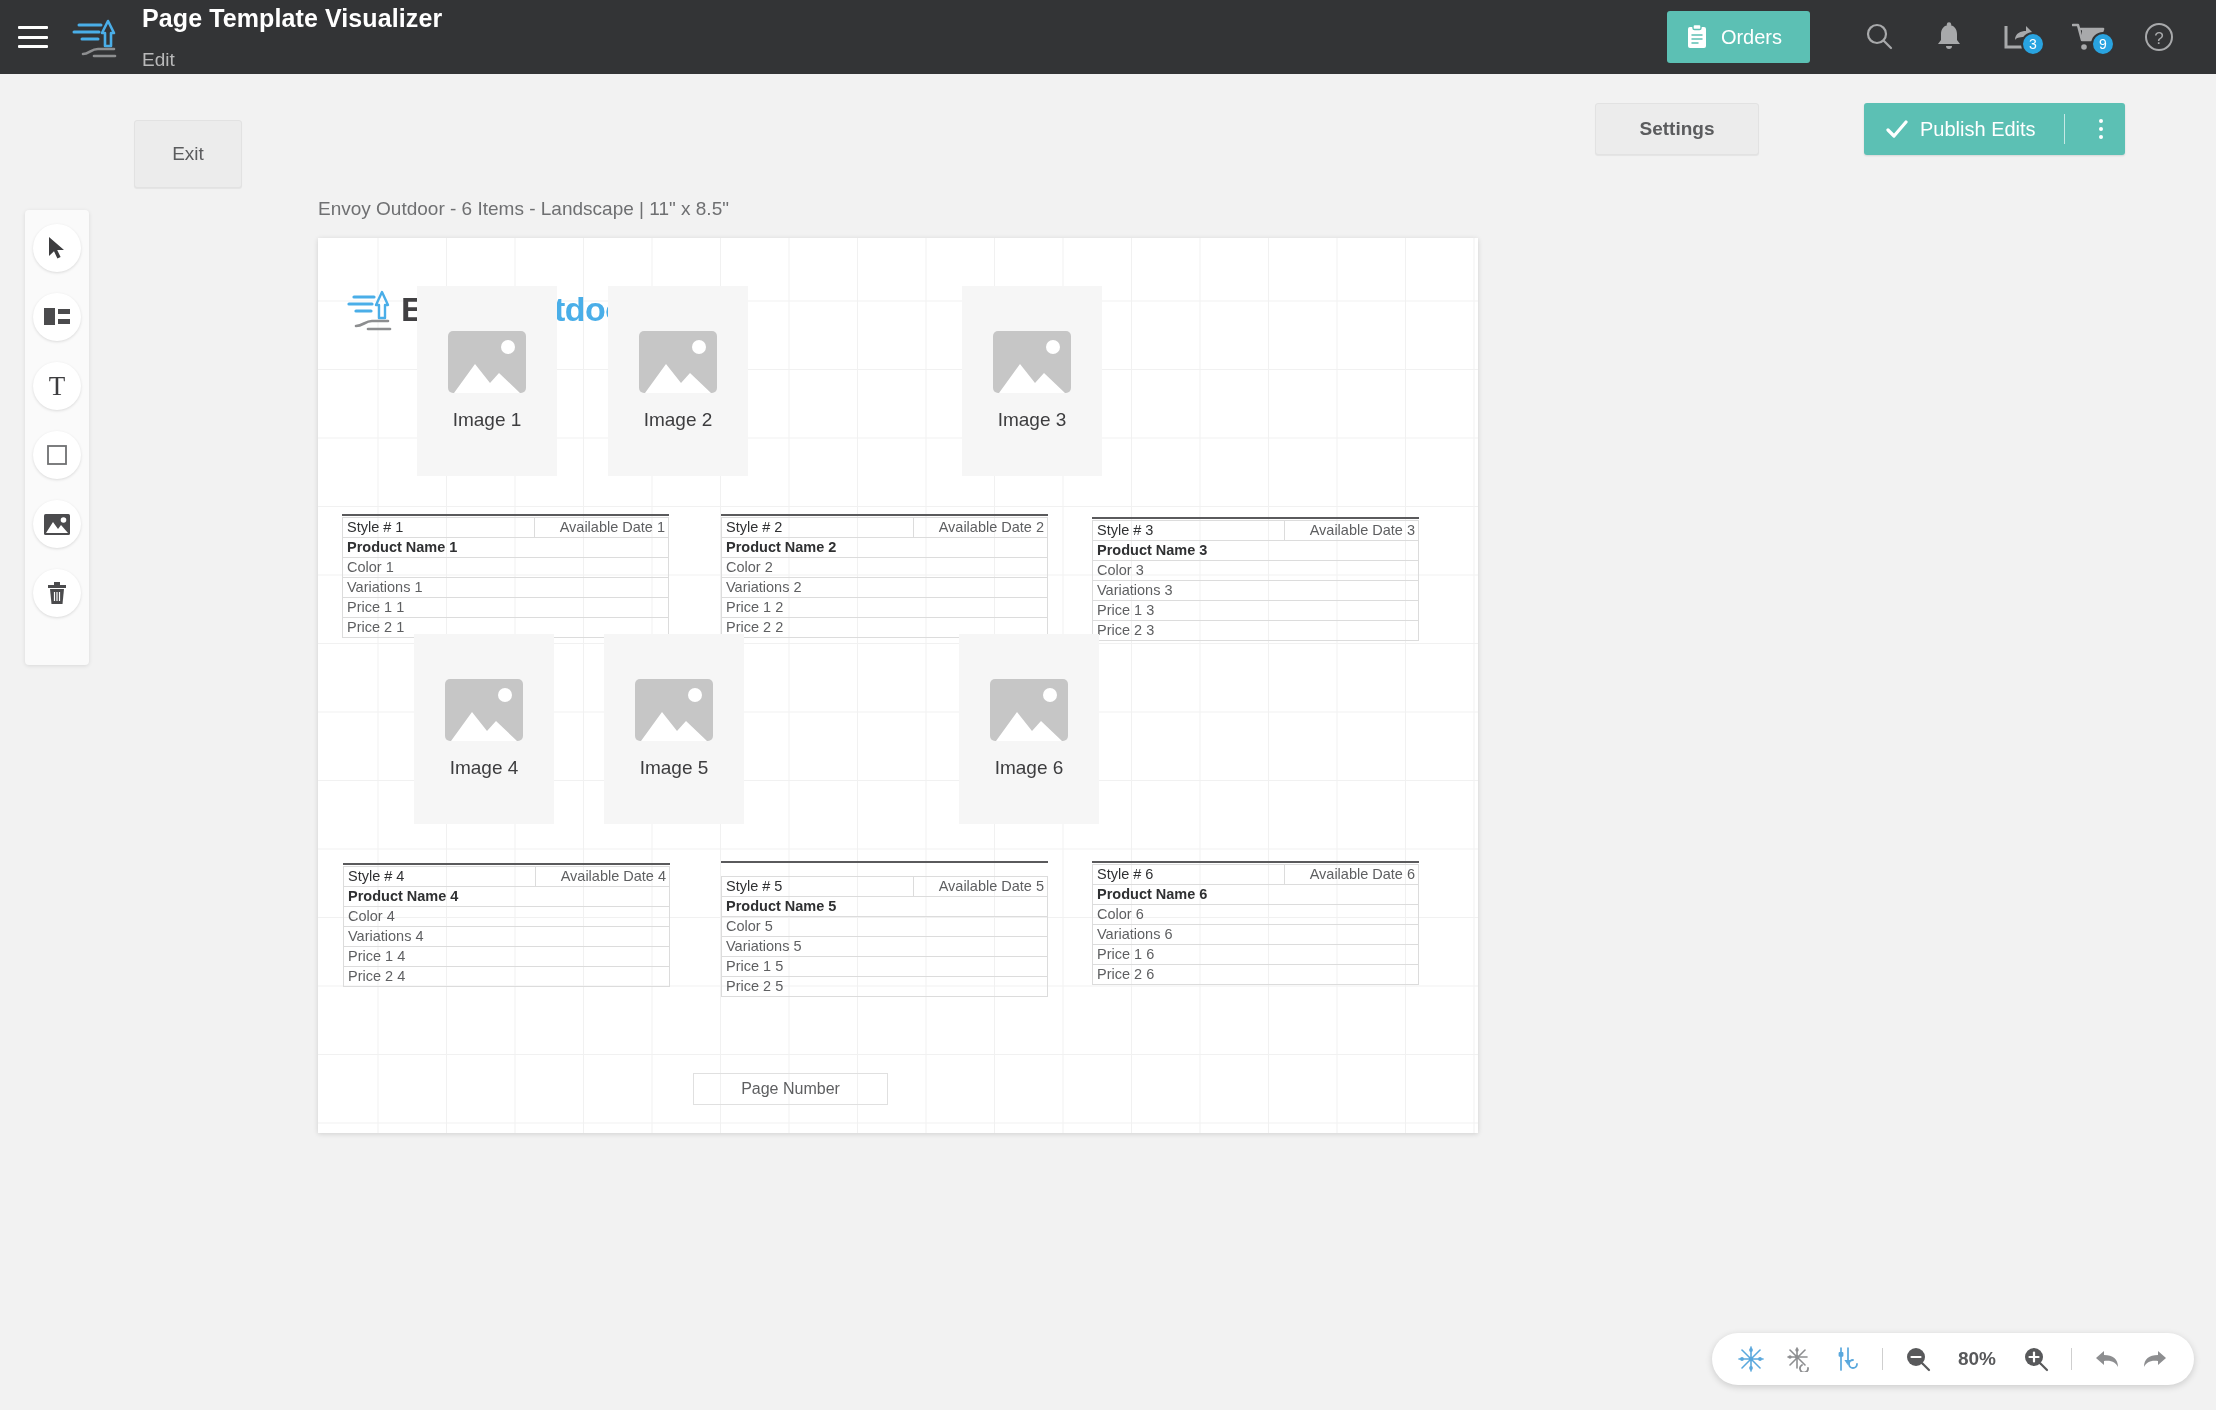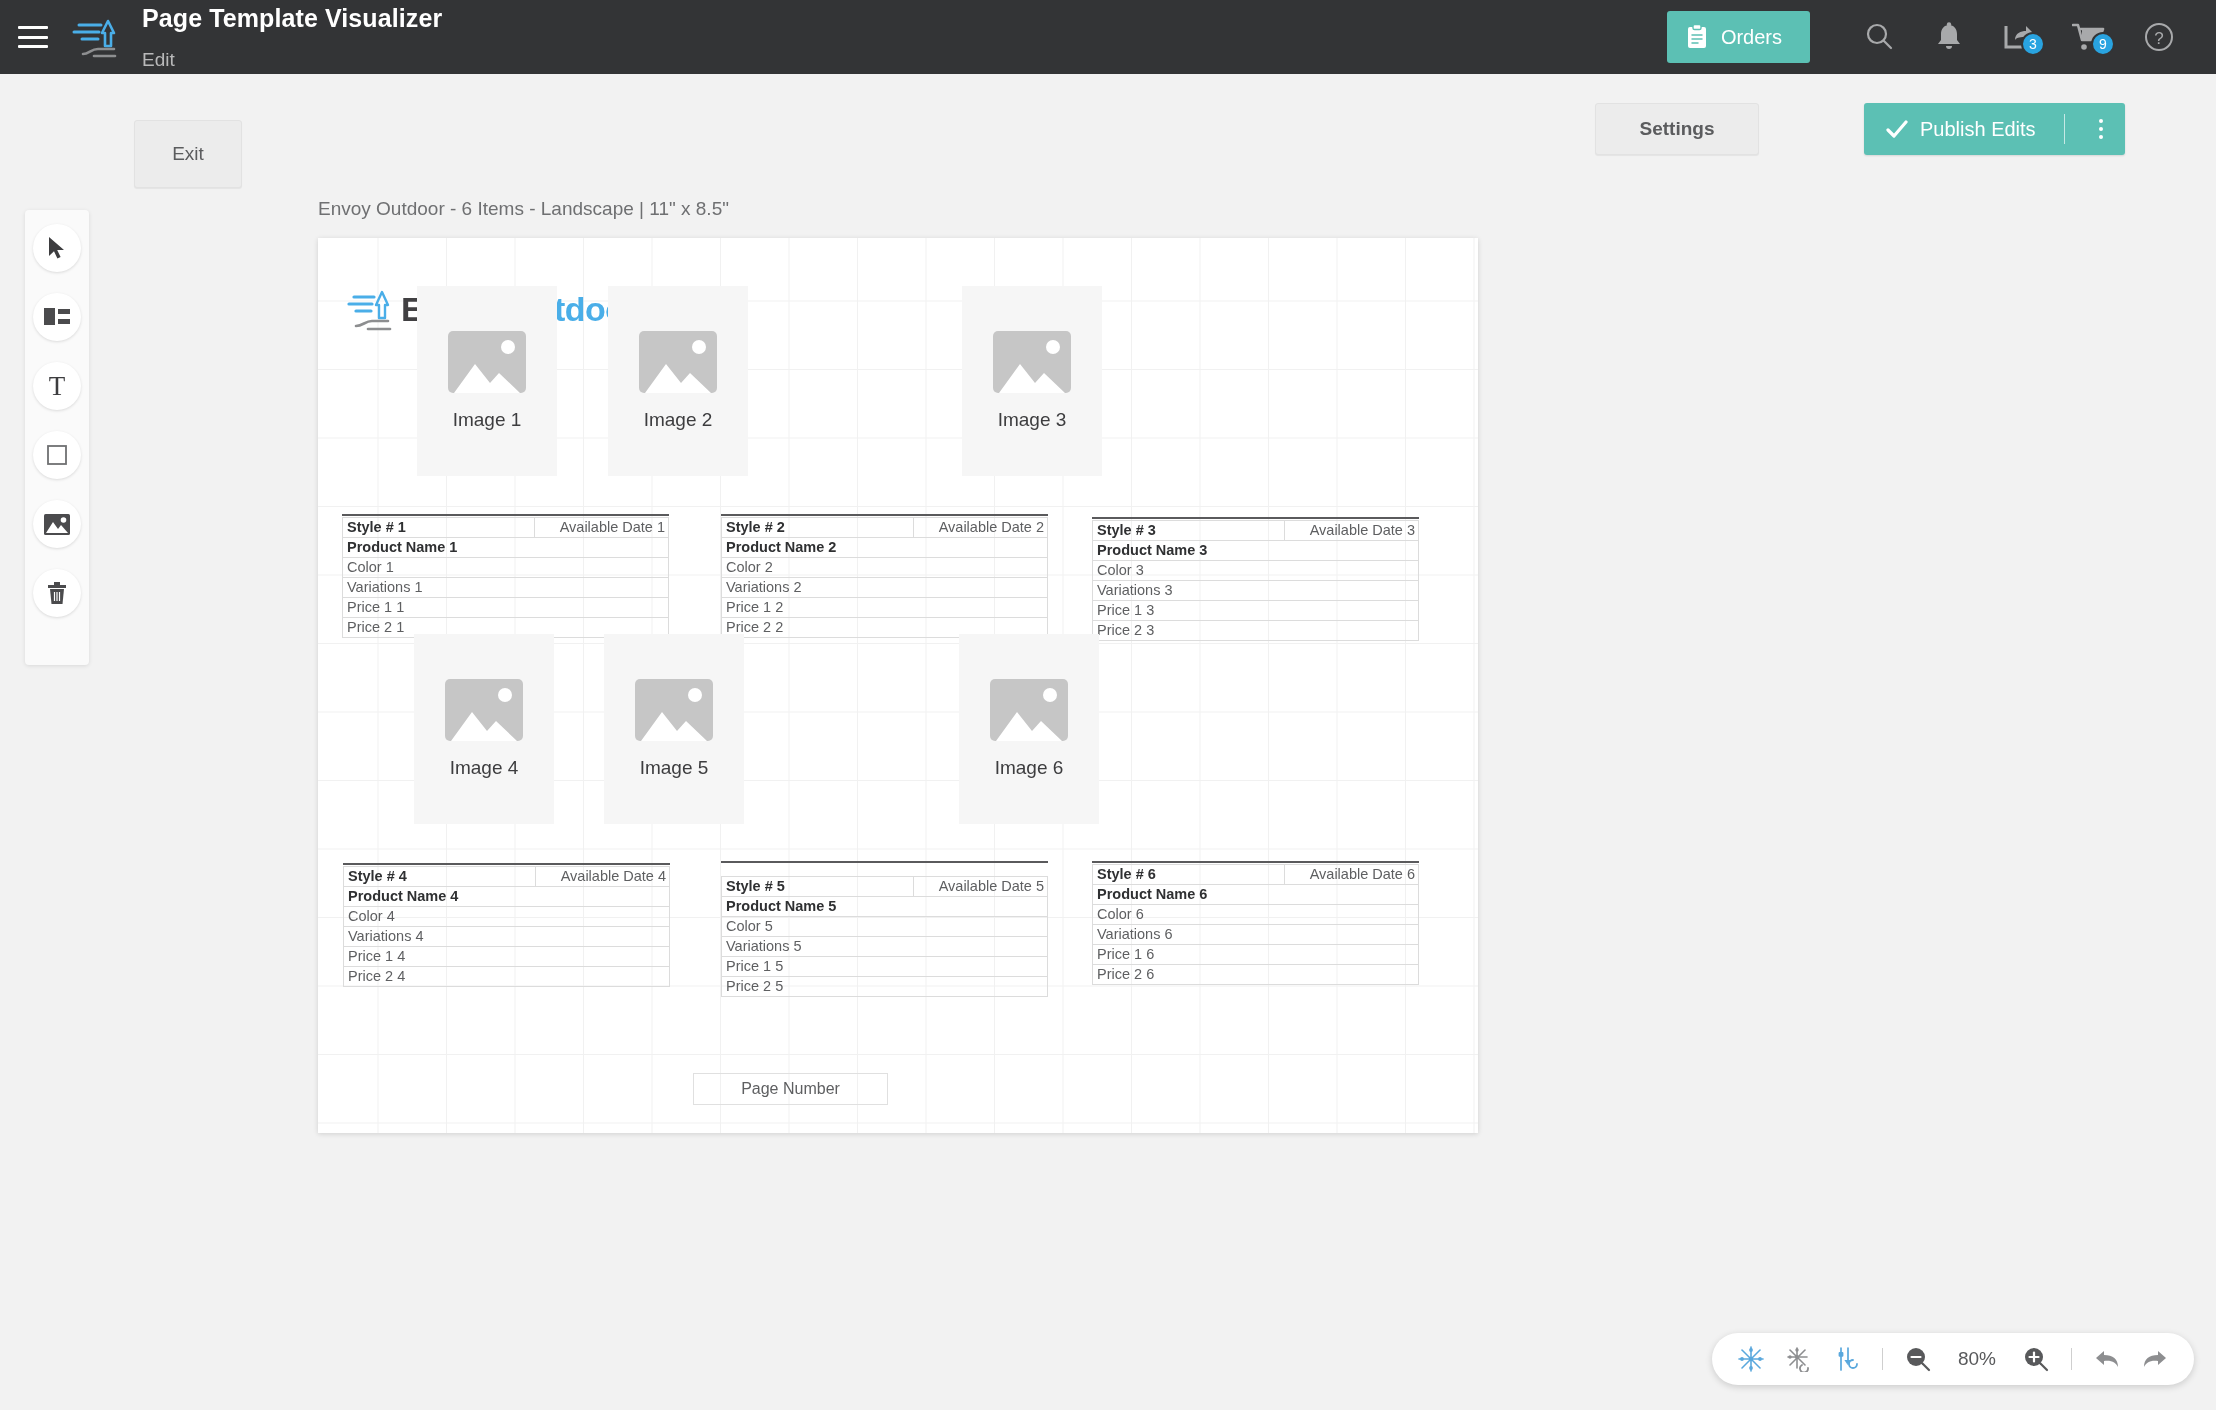--- a/index.html
+++ b/index.html
@@ -180,38 +180,38 @@
   .frow.split > .cellA {
     flex: 0 0 59%; border: 1px solid #dcdcdc; height: 100%;
     display: flex; align-items: center; cursor: pointer;
   }
   .frow.split > .cellB {
     flex: 1 1 auto; border: 1px solid #dcdcdc; height: 100%;
     margin-left: -1px;
     display: flex; align-items: center; justify-content: flex-end;
     padding-right: 3px; cursor: pointer;
   }
-  .frow.split .cellA span { font-weight: bold; color: #2f3032; }
+  .frow.split .cellA span { font-weight: normal; color: #2f3032; }
   .frow.split .cellB span { padding-left: 0; color: #5e5f61; }
 
   .pagenum {
     position: absolute; left: 375px; top: 835px;
     width: 195px; height: 32px;
     border: 1px solid #e0e0e0;
     display: flex; align-items: center; justify-content: center;
     font-size: 16px; color: #5e5f61; cursor: pointer;
   }
 
   
   .zoombar {
     position: absolute; left: 1712px; top: 1333px;
     height: 52px; padding: 8px 22px;
     background: #ffffff; border-radius: 26px;
     box-shadow: 0 2px 7px rgba(0,0,0,.16);
-    display: flex; align-items: center; gap: 14px;
+    display: flex; align-items: center; gap: 14px; font-weight: bold;
   }
   .zbtn { width: 34px; height: 34px; display:flex; align-items:center; justify-content:center; cursor:pointer; }
   .zsep { width: 1px; height: 22px; background: #cfcfcf; margin: 0 4px; }
   .zoomlevel { font-size: 19px; color: #58595b; width: 56px; text-align: center; cursor: pointer; }
 </style>
 </head>
 <body>
 
 <div class="topbar">
 

